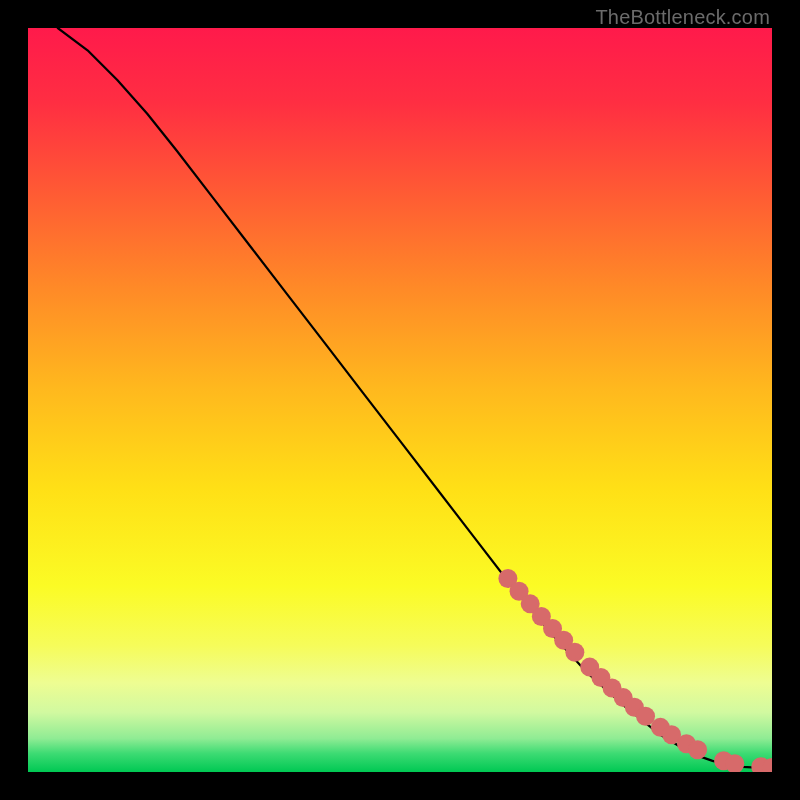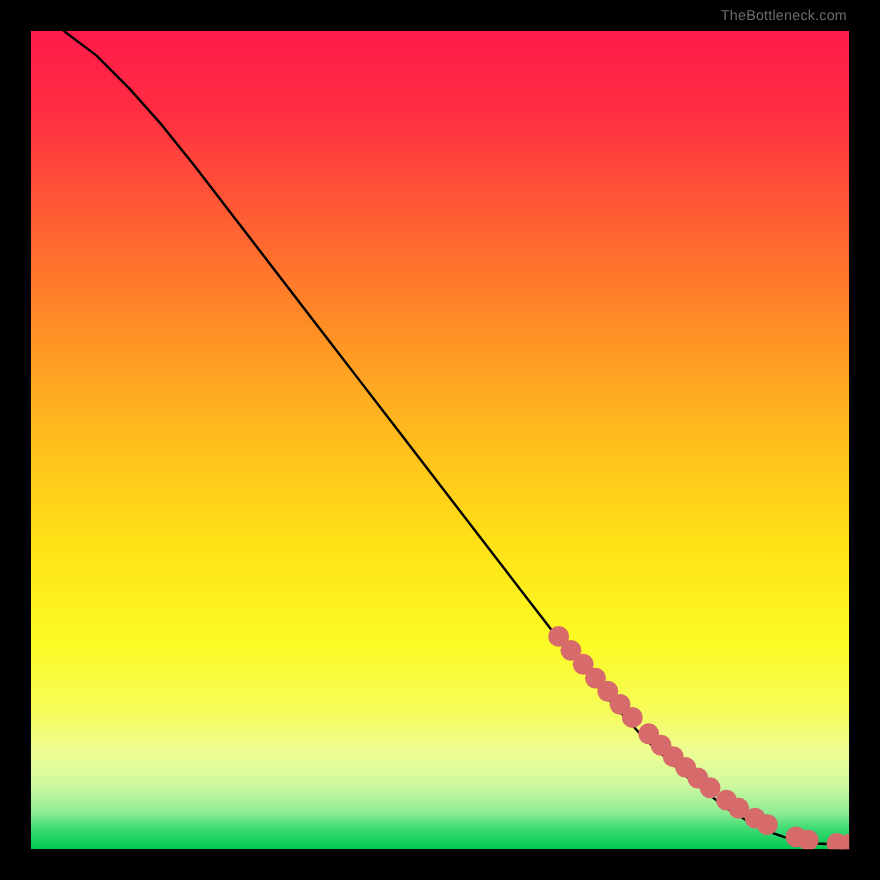--- a/index.html
+++ b/index.html
@@ -24,21 +24,21 @@
     left: 0;
     top: 0;
     width: 744px;
     height: 744px;
   }
   .watermark {
     position: absolute;
     top: 6px;
     right: 30px;
     color: #6b6b6b;
-    font-size: 13px;
+    font-size: 20px;
     font-weight: 500;
     letter-spacing: 0.2px;
     user-select: none;
   }
   svg { display: block; }
 </style>
 </head>
 <body>
 
 <div class="watermark">TheBottleneck.com</div>

